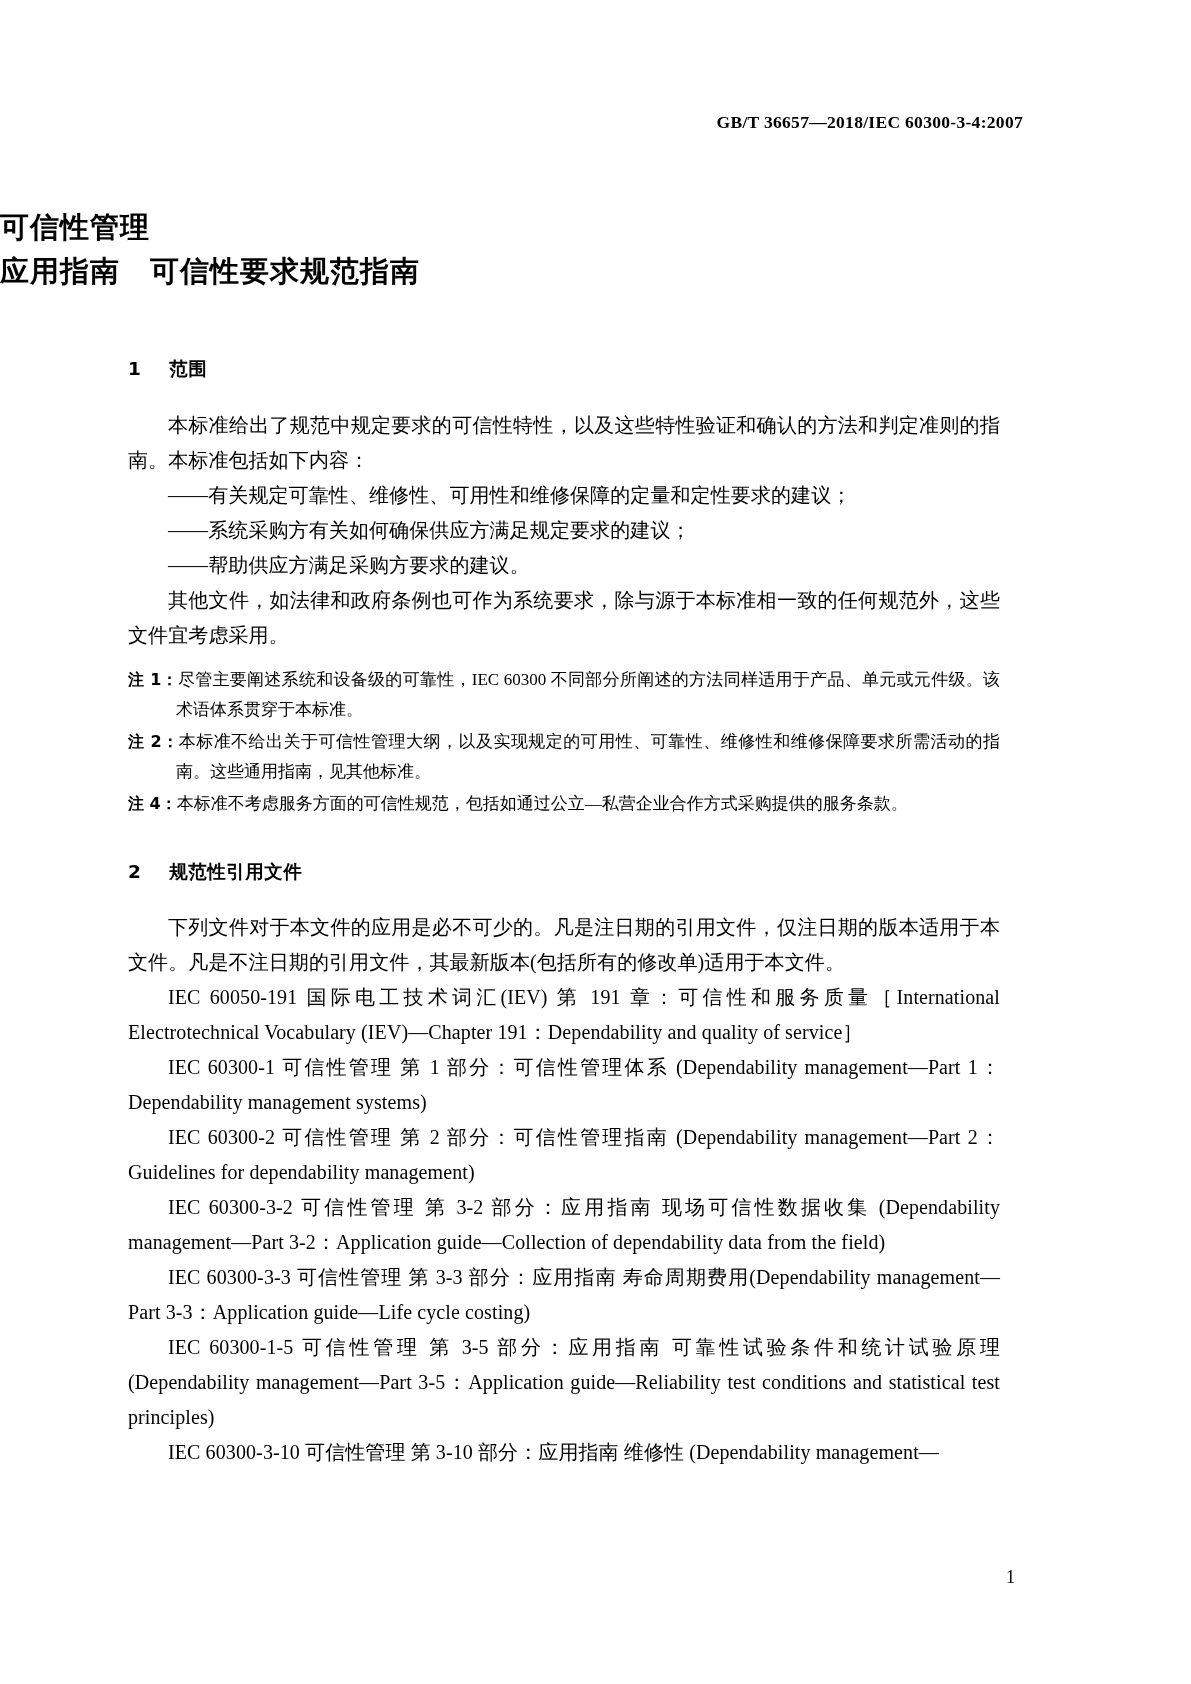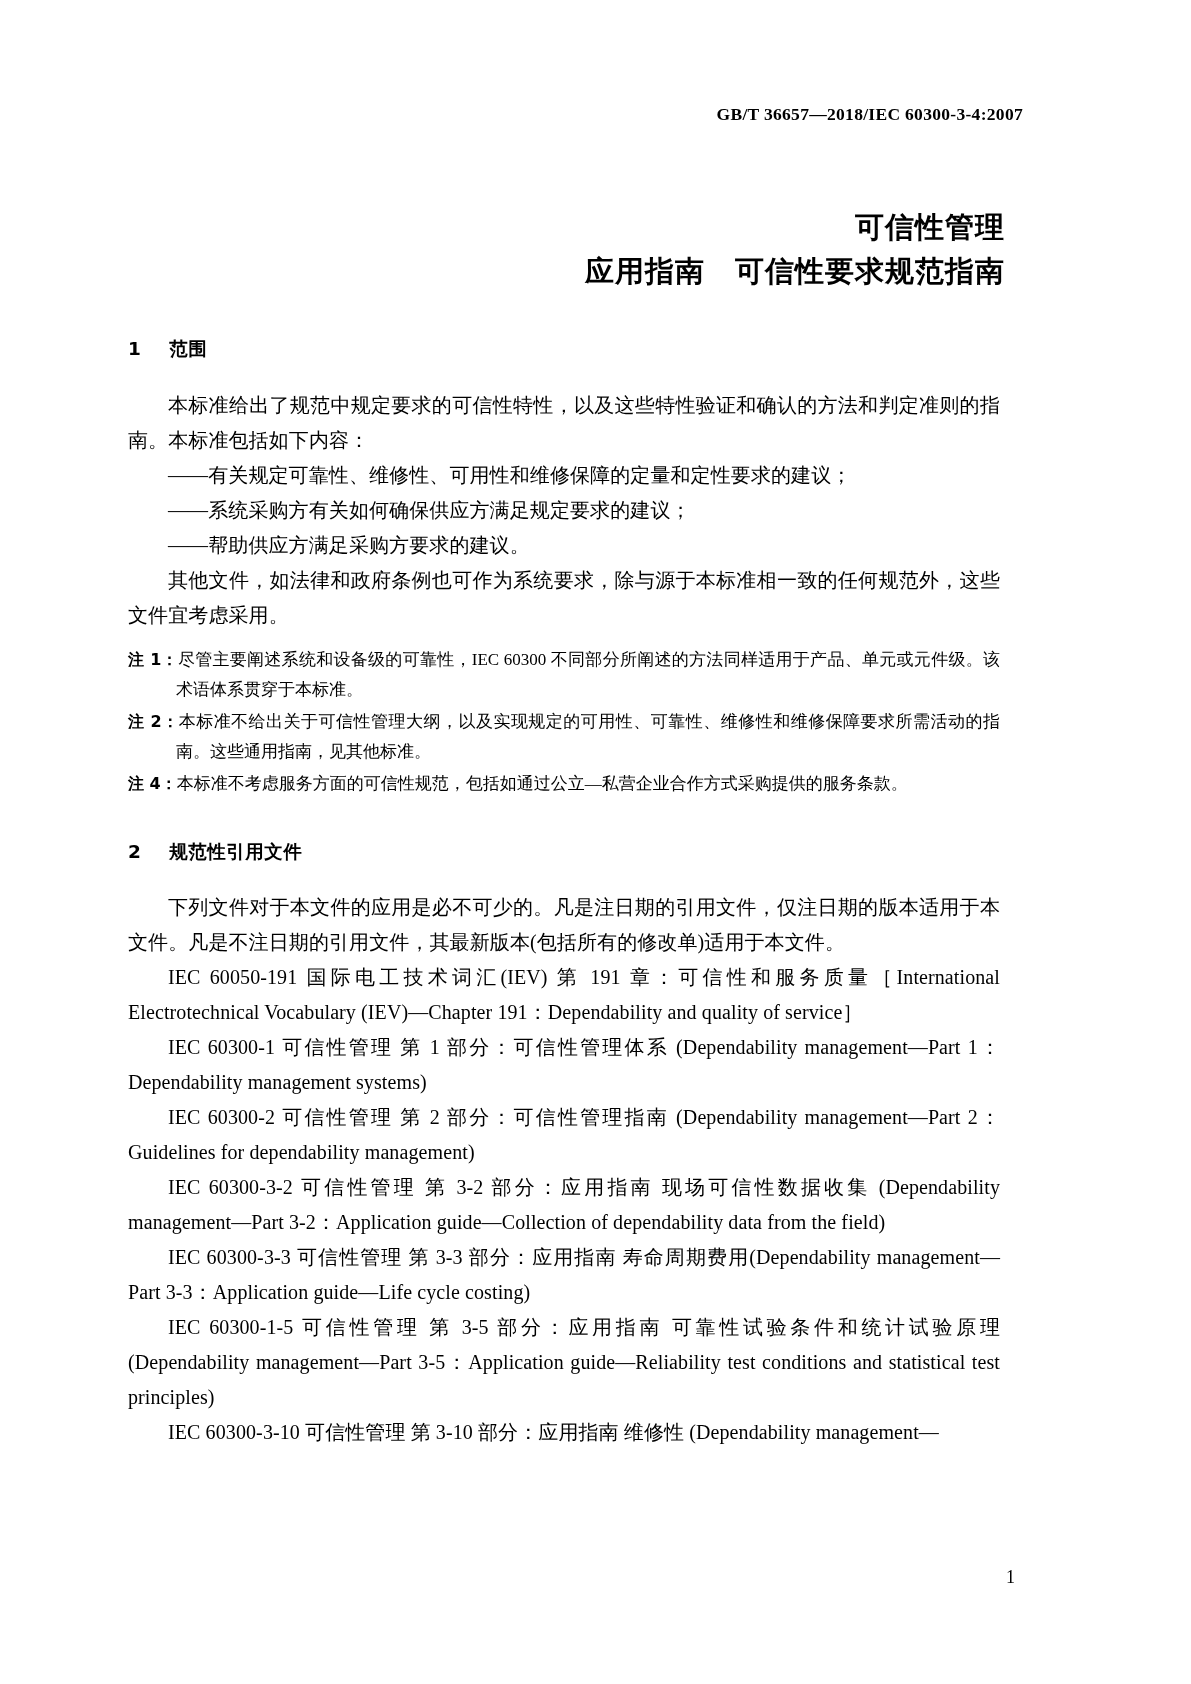--- a/index.html
+++ b/index.html
@@ -19,58 +19,58 @@
     position: absolute;
     left: 0; top: 0;
     width: 1191px;
     height: 1684px;
     overflow: hidden;
   }
 
   
   .running-header {
     position: absolute;
-    top: 104px;
+    top: 112px;
     left: 0;
     width: 1023px;
     text-align: right;
     box-sizing: border-box;
     font-family: "Liberation Serif", "DejaVu Serif", serif;
     font-size: 17.5px;
     font-weight: 700;
     letter-spacing: 0.3px;
     white-space: nowrap;
   }
 
   
   .doc-title {
     position: absolute;
     top: 205px;
     left: 0;
     width: 1005px;
-    text-align: right;
+    text-align: left;
     font-family: "DejaVu Sans", "Liberation Sans", sans-serif;
     font-weight: 700;
   }
   .doc-title .line1 {
     font-size: 29px;
     letter-spacing: 1px;
     line-height: 44px;
   }
   .doc-title .line2 {
     font-size: 29px;
     letter-spacing: 1px;
     line-height: 44px;
   }
 
   
   .content {
     position: absolute;
     left: 128px;
-    top: 336px;
+    top: 356px;
     width: 872px;
   }
 
   .clause-heading {
     font-family: "DejaVu Sans", "Liberation Sans", sans-serif;
     font-size: 18.5px;
     font-weight: 700;
     letter-spacing: 0.5px;
     margin: 0;
     white-space: pre;

